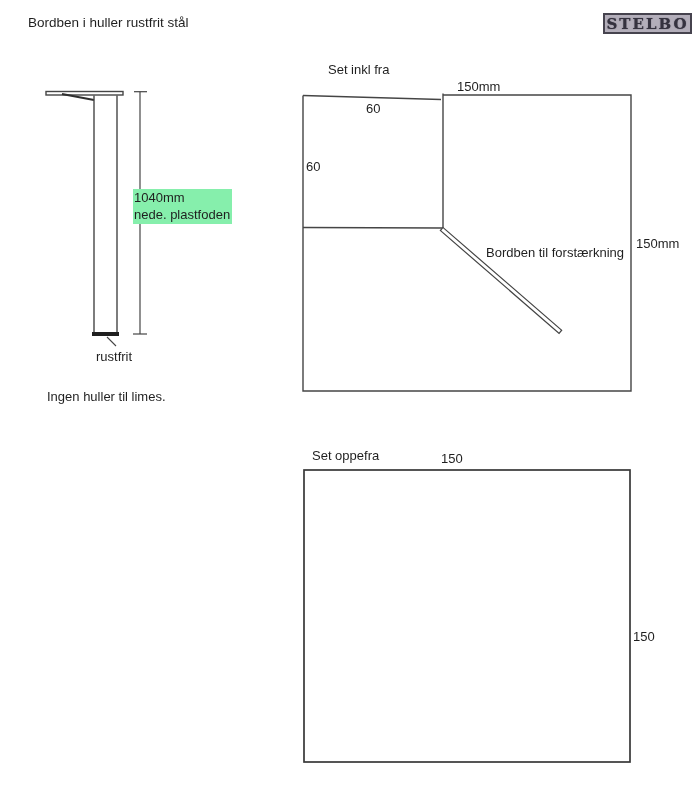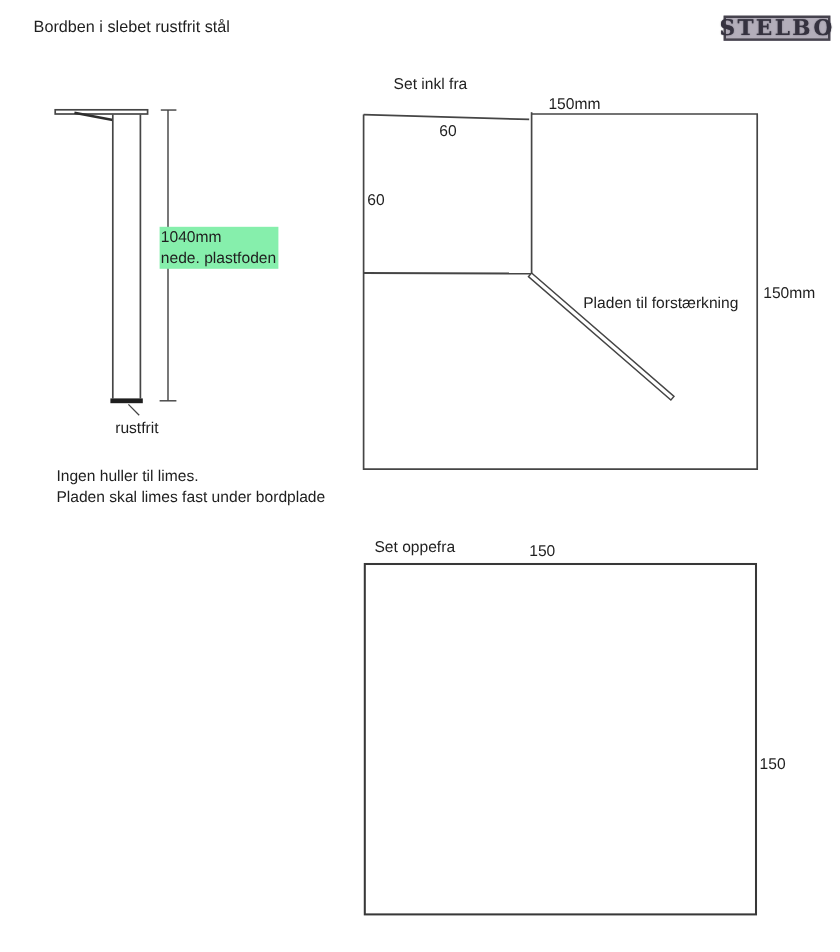--- a/index.html
+++ b/index.html
@@ -44,21 +44,21 @@
     box-sizing: border-box;
     border: 2px solid #46434e;
     background: #b3aeba;
     display: flex;
     align-items: center;
     justify-content: center;
   }
   .logo-text {
     font-family: "DejaVu Serif", "Liberation Serif", serif;
     font-weight: bold;
-    font-size: 18px;
+    font-size: 15px;
     letter-spacing: 2px;
     color: #35323f;
     text-shadow: 0 0 1px rgba(53, 50, 63, 0.85);
   }
   .dim-text {
     left: 133px;
     top: 189px;
     line-height: 16.5px;
     background: #86efac;
     padding: 1px 2px 1px 1px;
@@ -107,42 +107,41 @@
       <line x1="443" y1="93.5" x2="443" y2="228"></line>
       <line x1="303" y1="227.5" x2="443" y2="228" stroke-width="1.7"></line>
       <g transform="translate(443,227.5) rotate(40.9)">
         <rect x="0" y="0" width="157" height="4" fill="#ffffff" stroke-width="1.2"></rect>
       </g>
     </g>
 
     <rect x="304" y="470" width="326" height="292" fill="none" stroke="#383838" stroke-width="1.7"></rect>
   </svg>
 
-  <div class="label page-title">Bordben i slebet rustfrit stål</div>
+  <div class="label page-title">Bordben i huller rustfrit stål</div>
 
   <div class="logo-box">
     <span class="logo-text">STELBO</span>
   </div>
 
   <div class="label dim-text">
     <div>1040mm</div>
     <div>nede. plastfoden</div>
   </div>
 
   <div class="label plastfod-label">rustfrit</div>
 
   <div class="label notes">
     <div>Ingen huller til limes.</div>
-    <div>Pladen skal limes fast under bordplade</div>
   </div>
 
   <div class="label bottomview-title">Set inkl fra</div>
   <div class="label bv-top-dim">150mm</div>
   <div class="label bv-60-top">60</div>
   <div class="label bv-60-left">60</div>
   <div class="label bv-right-dim">150mm</div>
-  <div class="label brace-label">Pladen til forstærkning</div>
+  <div class="label brace-label">Bordben til forstærkning</div>
 
   <div class="label topview-title">Set oppefra</div>
   <div class="label tv-top-dim">150</div>
   <div class="label tv-right-dim">150</div>
 
 </div>
 
 </body></html>

